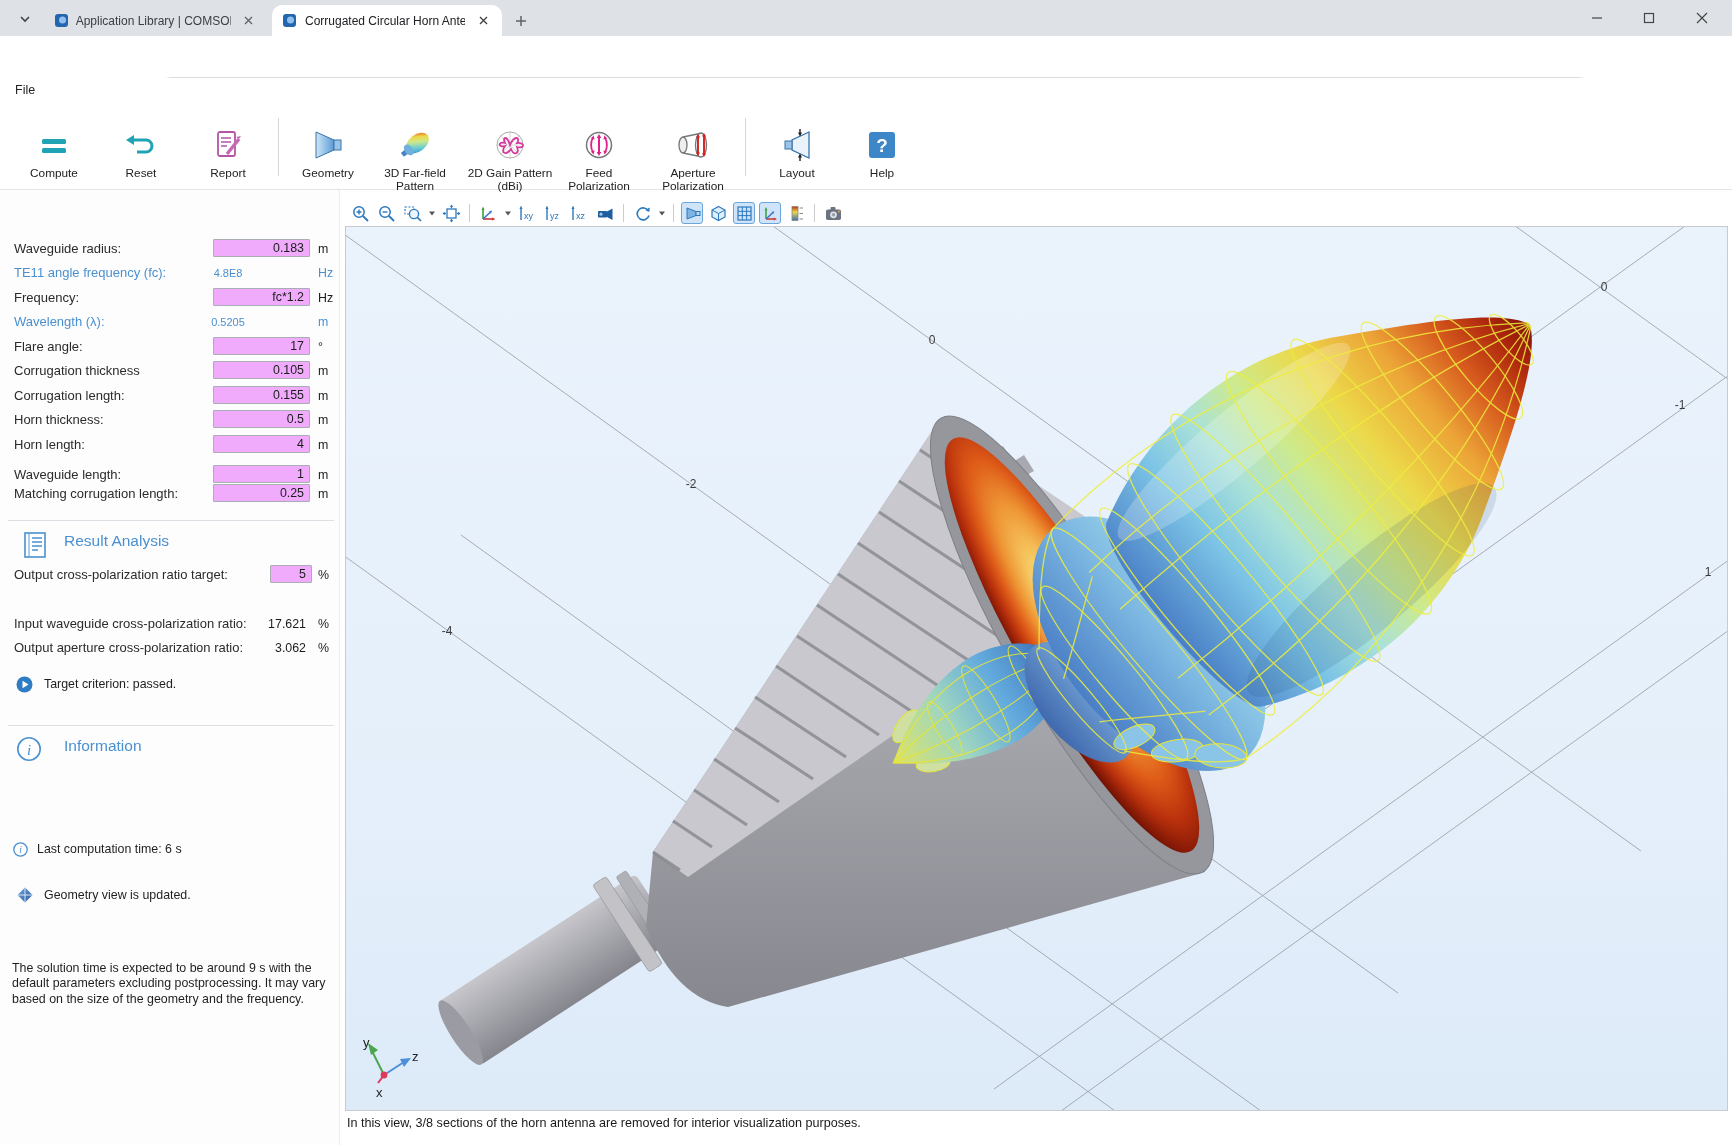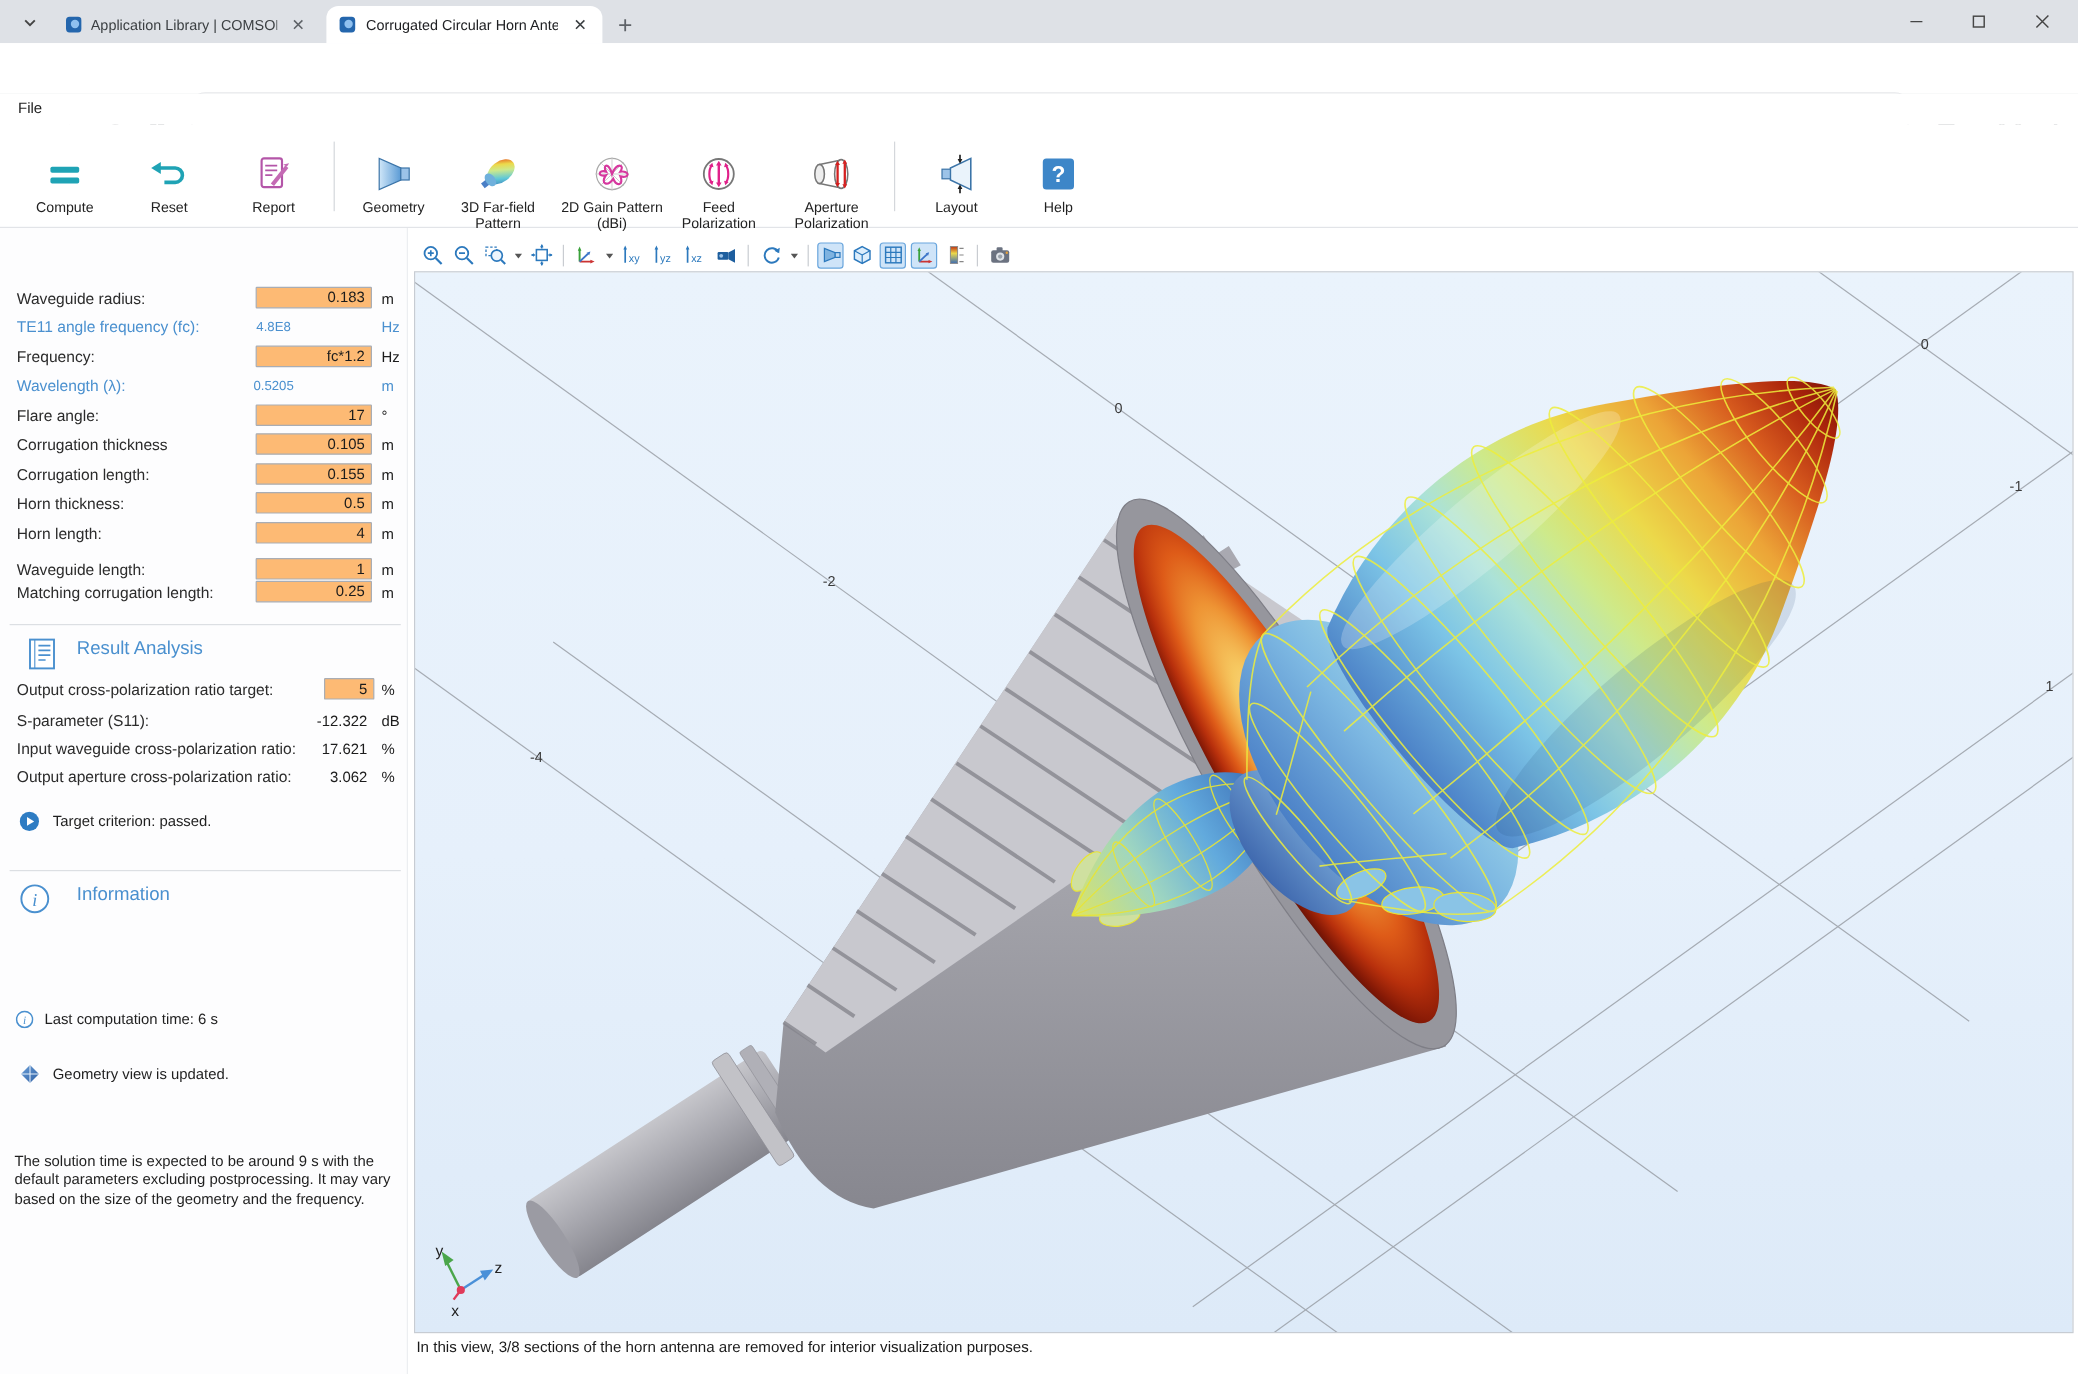--- a/index.html
+++ b/index.html
@@ -26,32 +26,32 @@
   .rbtn{position:absolute;top:22px;width:88px;display:flex;flex-direction:column;align-items:center;cursor:default;}
   .rbtn .ric{height:38px;display:flex;align-items:center;justify-content:center;}
   .rbtn .rlb{font-size:11.8px;color:#222;text-align:center;line-height:13px;margin-top:3px;}
   .rsep{position:absolute;top:14px;width:1px;height:58px;background:#d4d7db;}
   
   .sidebar{position:absolute;left:0;top:190px;width:340px;height:955px;background:#fdfdfe;border-right:1px solid #eceef1;box-sizing:border-box;}
   .schead{position:absolute;left:0;width:340px;height:30px;}
   .schead .t{position:absolute;left:64px;top:4px;font-size:15.5px;color:#4a90cf;}
   .prow{position:absolute;left:0;width:340px;height:24px;}
   .prow .lb{position:absolute;left:14px;top:0;line-height:24px;font-size:13px;color:#2b2b2b;white-space:nowrap;}
-  .prow input{position:absolute;left:213px;top:2px;width:97px;height:18px;border:1px solid #a9adb4;border-radius:1px;font-size:12.4px;text-align:right;padding:0 5px 0 0;box-sizing:border-box;font-family:"Liberation Sans",sans-serif;color:#1c1c1c;background:#fdba74;}
+  .prow input{position:absolute;left:213px;top:2px;width:97px;height:18px;border:1px solid #a9adb4;border-radius:1px;font-size:12.4px;text-align:right;padding:0 5px 0 0;box-sizing:border-box;font-family:"Liberation Sans",sans-serif;color:#1c1c1c;background:#f0abfc;}
   .prow input.small{left:270px;width:42px;}
   .prow .bval{position:absolute;left:150px;top:0;width:156px;line-height:24px;text-align:center;font-size:11px;color:#4a90cf;}
   .prow .rval{position:absolute;left:150px;top:0;width:156px;line-height:24px;text-align:right;font-size:12.4px;color:#1c1c1c;}
   .prow .un{position:absolute;left:318px;top:0;line-height:24px;font-size:12.4px;color:#1c1c1c;}
   .prow .un.blue{color:#4a90cf;}
   .sdiv{position:absolute;left:8px;width:326px;height:1px;background:#dcdfe3;}
   .srow{position:absolute;font-size:12.4px;color:#1f1f1f;}
   .para{position:absolute;left:12px;top:771px;width:326px;font-size:12.4px;line-height:15.4px;color:#1f1f1f;}
   
   .gtools{position:absolute;left:349px;top:201px;height:24px;display:flex;align-items:center;gap:4px;}
-  .gico{width:22px;height:22px;display:flex;align-items:flex-start;justify-content:center;border:1px solid transparent;border-radius:3px;box-sizing:border-box;}
+  .gico{width:22px;height:22px;display:flex;align-items:center;justify-content:center;border:1px solid transparent;border-radius:3px;box-sizing:border-box;}
   .gico.on{background:#cfe4f8;border-color:#6aa6dd;}
   .gcar{width:9px;height:22px;display:flex;align-items:center;justify-content:center;}
   .gsep{width:1px;height:18px;background:#c9ccd1;margin:0 3px;}
   .viewport{position:absolute;left:345px;top:226px;width:1381px;height:883px;border:1px solid #c7ccd3;box-sizing:content-box;background:linear-gradient(180deg,#eaf3fc 0%,#e6f0fb 55%,#ddeaf8 100%);}
   .axl{position:absolute;font-size:12px;color:#3a3a3a;transform:translate(-50%,-50%);}
   .caption{position:absolute;left:347px;top:1116px;font-size:12.6px;color:#1a1a1a;}
 </style>
 </head>
 <body>
 
@@ -353,25 +353,20 @@
       <path d="M9 3 V27" stroke="#4a90cf" stroke-width=".9"></path>
       <path d="M12 8 H22 M12 12 H22 M12 16 H22 M12 20 H18" stroke="#4a90cf" stroke-width="1.4"></path>
       </svg>
     <span class="t">Result Analysis</span>
   </div>
 
   <div class="prow" style="top:373px;">
     <span class="lb">Output cross-polarization ratio target:</span>
     <input class="small" value="5" style="">
     <span class="un">%</span>
-    </div>
-  <div class="prow" style="top:399px;">
-    <span class="lb">S-parameter (S11):</span>
-    <span class="rval">-12.322</span>
-    <span class="un">dB</span>
     </div>
   <div class="prow" style="top:422px;">
     <span class="lb">Input waveguide cross-polarization ratio:</span>
     <span class="rval">17.621</span>
     <span class="un">%</span>
     </div>
   <div class="prow" style="top:446px;">
     <span class="lb">Output aperture cross-polarization ratio:</span>
     <span class="rval">3.062</span>
     <span class="un">%</span>

